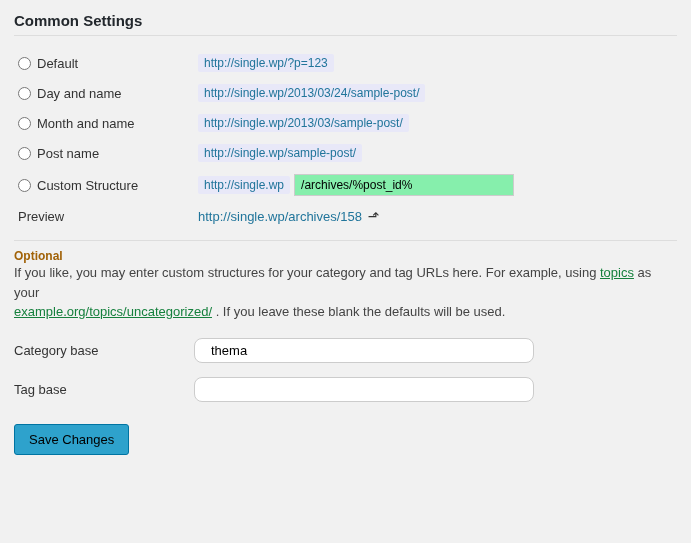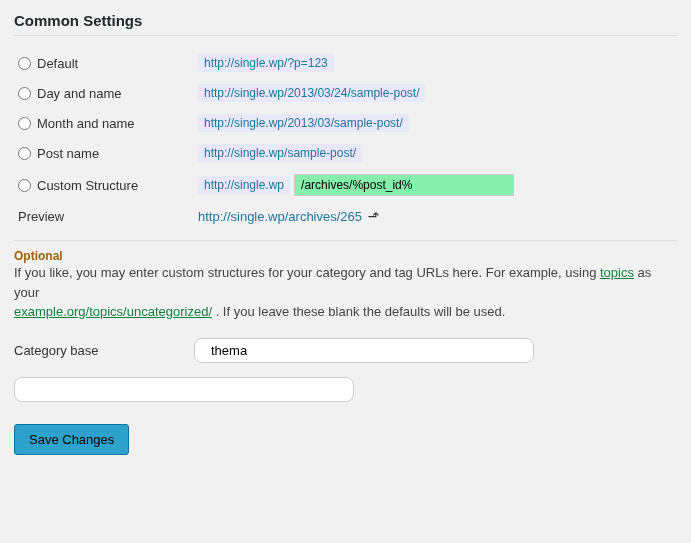--- a/index.html
+++ b/index.html
@@ -192,21 +192,21 @@
         <span class="url-badge">http://single.wp</span>
         <input type="text" class="custom-input" value="/archives/%post_id%" style="">
       </td>
     </tr>
 
     <tr>
       <td>
         <span>Preview</span>
       </td>
       <td>
-        <span class="preview-url">http://single.wp/archives/265</span>
+        <span class="preview-url">http://single.wp/archives/158</span>
         <span class="cursor-icon">⬏</span>
       </td>
     </tr>
   </tbody>
 </table>
 
 <hr class="divider-line">
 
 <h3 class="optional-title">Optional</h3>
 
@@ -214,19 +214,20 @@
   <span>If you like, you may enter custom structures for your category and tag URLs here. For example, using </span><span class="link-text">topics</span><span> as your</span><br>
   <span class="link-text">example.org/topics/uncategorized/</span><span> . If you leave these blank the defaults will be used.</span>
 </p>
 
 <div class="base-field-row">
   <label class="base-field-label">Category base</label>
   <input type="text" class="base-field-input" value="thema" style="">
 </div>
 
 <div class="base-field-row">
+  <label class="base-field-label">Tag base</label>
   <input type="text" class="base-field-input" value="" style="">
 </div>
 
 <button class="save-button">Save Changes</button>
 
 
 
 
 </body></html>

